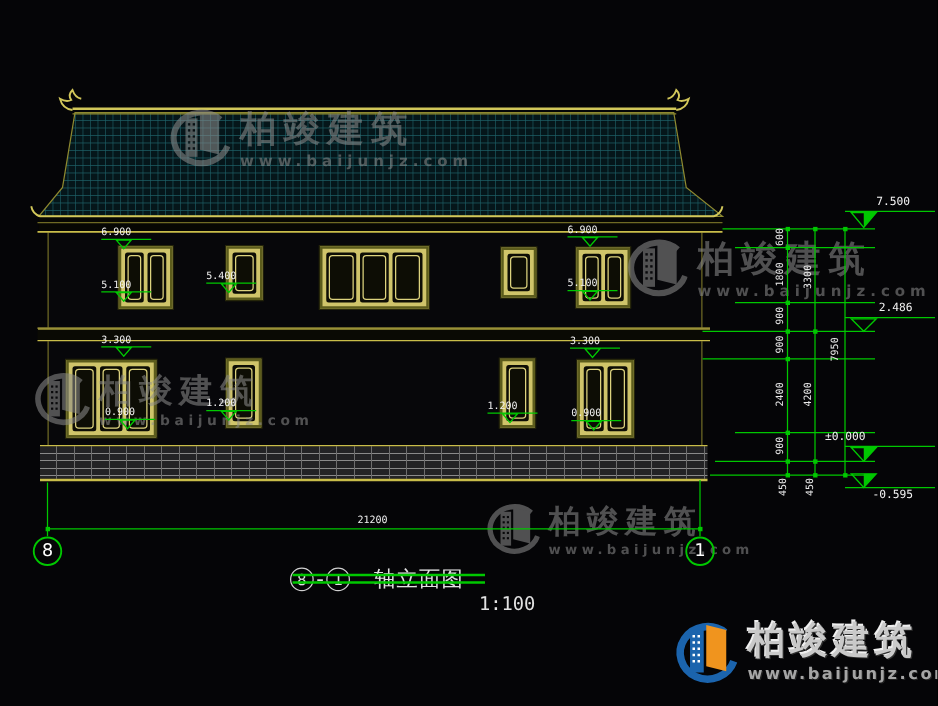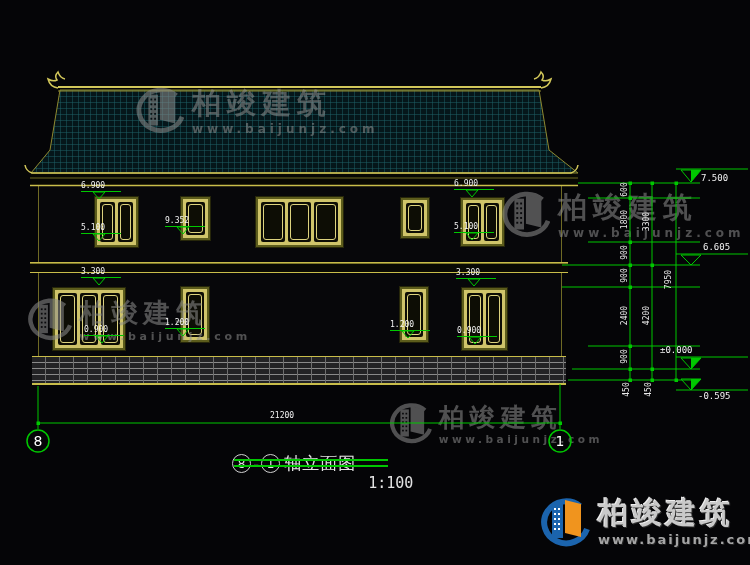--- a/index.html
+++ b/index.html
@@ -33,29 +33,29 @@
   .wm-url{font-size:12px;font-weight:bold;letter-spacing:4px;margin-top:4px;}
   
   .num{font-family:"DejaVu Sans Mono",monospace;color:#f0f0f0;}
   .elev-label{position:absolute;z-index:7;font:8px "DejaVu Sans Mono",monospace;color:#f2f2f2;}
   .elev-label .txt{display:block;border-bottom:1px solid #00c800;padding:0 16px 1px 0;}
   .elev-label svg{display:block;margin-left:11px;margin-top:-1px;}
   .rot{position:absolute;z-index:7;width:44px;text-align:center;font:8px "DejaVu Sans Mono",monospace;
        color:#eaeaea;transform:rotate(-90deg);}
   .mtext{position:absolute;z-index:7;font:9px "DejaVu Sans Mono",monospace;color:#f2f2f2;}
   #overall-dim{position:absolute;left:270px;top:411px;z-index:7;font:8px "DejaVu Sans Mono",monospace;
-       color:#f2f2f2;width:56px;}
+       color:#f2f2f2;width:56px;text-align:center;}
   .bubble-num{position:absolute;z-index:7;width:18px;text-align:center;font:14px "DejaVu Sans",sans-serif;
        color:#fff;}
   
   #title{position:absolute;left:232px;top:435px;z-index:7;color:#e2e2e2;font-size:17px;
          display:flex;align-items:center;gap:2px;white-space:nowrap;}
   .circ{display:inline-flex;align-items:center;justify-content:center;width:17px;height:17px;
         border:1px solid #d0d0d0;border-radius:50%;font-size:12px;}
-  #title .tname{letter-spacing:1px;margin-left:2px;}
+  #title .tname{letter-spacing:1px;margin-left:17px;}
   #title .tscale{margin-left:10px;font-family:"DejaVu Sans Mono",monospace;font-size:15px;margin-top:39px;}
   #title-underline{position:absolute;left:234px;top:459px;width:154px;height:4px;z-index:7;
         border-top:2px solid #00c800;border-bottom:2px solid #00c800;}
   
   #brand-logo{position:absolute;left:536px;top:492px;z-index:7;display:flex;align-items:center;gap:8px;
         white-space:nowrap;}
   .logo-brand{font-size:30px;font-weight:bold;letter-spacing:4px;color:#c9c9c9;line-height:1;
         text-shadow:1px 1px 0 #2e2e2e,-1px -1px 0 #efefef;}
   .logo-url{font-size:13px;font-weight:bold;letter-spacing:2px;color:#a5a5a5;margin-top:4px;
         text-shadow:1px 1px 0 #222;}
@@ -189,21 +189,21 @@
           <polygon points="1,1 13,1 7,8" fill="none" stroke="#00c800"></polygon>
         </svg>
       </div>
       <div class="elev-label" style="left: 81px; top: 223px;">
         <span class="txt">5.100</span>
         <svg width="14" height="9">
           <polygon points="1,1 13,1 7,8" fill="none" stroke="#00c800"></polygon>
         </svg>
       </div>
       <div class="elev-label" style="left: 165px; top: 216px;">
-        <span class="txt">9.352</span>
+        <span class="txt">5.400</span>
         <svg width="14" height="9">
           <polygon points="1,1 13,1 7,8" fill="none" stroke="#00c800"></polygon>
         </svg>
       </div>
       <div class="elev-label" style="left: 454px; top: 179px;">
         <span class="txt">6.900</span>
         <svg width="14" height="9">
           <polygon points="1,1 13,1 7,8" fill="none" stroke="#00c800"></polygon>
         </svg>
       </div>
@@ -253,22 +253,22 @@
       <span class="rot" style="left: 602px; top: 215px;">1800</span>
       <span class="rot" style="left: 602px; top: 248px;">900</span>
       <span class="rot" style="left: 602px; top: 271px;">900</span>
       <span class="rot" style="left: 602px; top: 311px;">2400</span>
       <span class="rot" style="left: 602px; top: 352px;">900</span>
       <span class="rot" style="left: 604px; top: 385px;">450</span>
       <span class="rot" style="left: 624px; top: 217px;">3300</span>
       <span class="rot" style="left: 624px; top: 311px;">4200</span>
       <span class="rot" style="left: 626px; top: 385px;">450</span>
       <span class="rot" style="left: 646px; top: 275px;">7950</span>
-      <span class="mtext" style="left: 701px; top: 157px; margin-top: 16px;">7.500</span>
-      <span class="mtext" style="left: 703px; top: 242px;">6.605</span>
+      <span class="mtext" style="left: 701px; top: 157px;">7.500</span>
+      <span class="mtext" style="left: 703px; top: 242px;">2.486</span>
       <span class="mtext" style="left: 660px; top: 345px;">±0.000</span>
       <span class="mtext" style="left: 698px; top: 391px;">-0.595</span>
     </div>
 
   <div id="overall-dim" class="num">21200</div>
 
   <div class="bubble-num" style="left:29px;top:433px;">8</div>
   <div class="bubble-num" style="left:551px;top:433px;">1</div>
 
   <div id="title">

